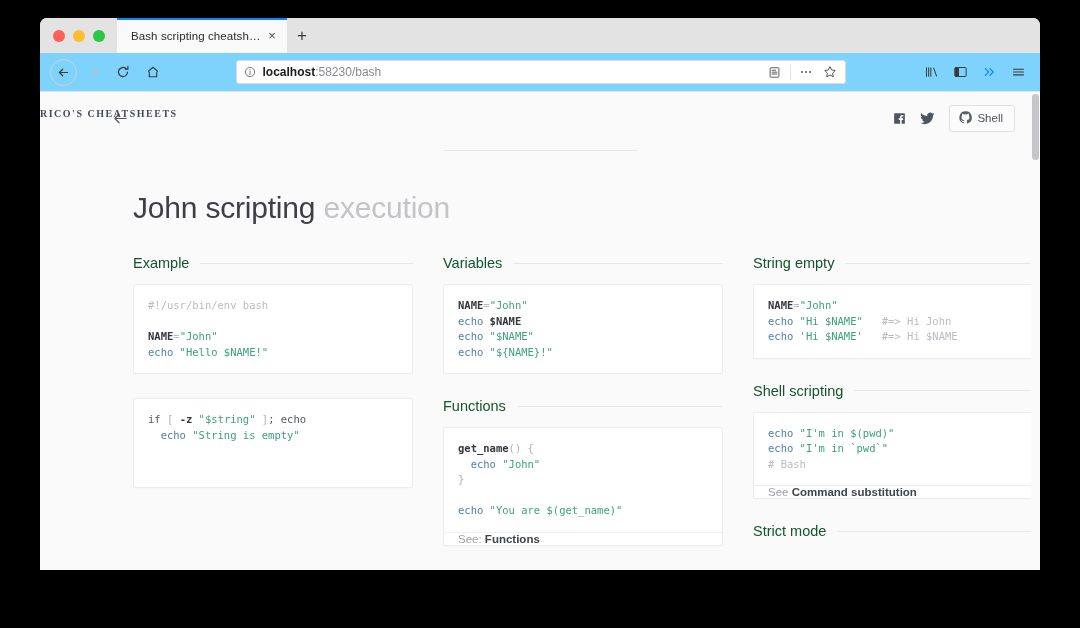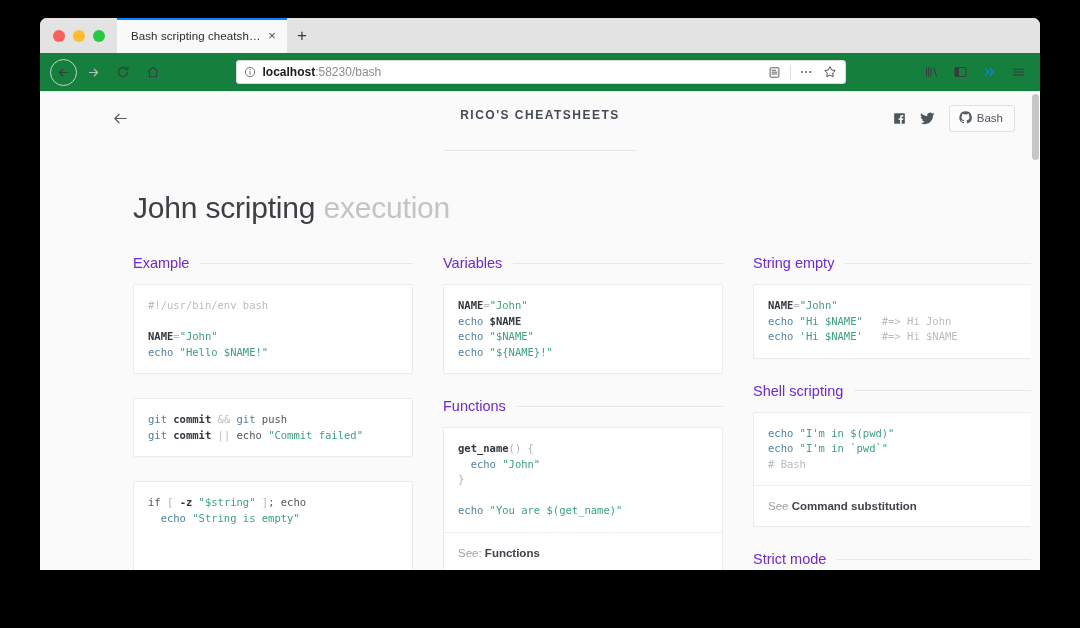--- a/index.html
+++ b/index.html
@@ -57,21 +57,21 @@
     color: #4a4a4f; font-size: 13px; line-height: 1;
   }
   .newtab {
     width: 30px; height: 35px;
     display: flex; align-items: center; justify-content: center;
     color: #3a3a3d; font-size: 17px; font-weight: 300;
   }
 
   
   .navbar {
-    height: 38px; background: #15803d;
+    height: 38px; background: #7dd3fc;
     display: flex; align-items: center;
     padding: 0 8px;
     border-bottom: 1px solid #e4e4e6;
   }
   .navbtn {
     width: 30px; height: 28px;
     display: flex; align-items: center; justify-content: center;
     color: #3b3b3e;
   }
   .navbtn.disabled { color: #b8b8bd; }
@@ -124,23 +124,22 @@
     padding: 0 25px 0 18px;
   }
   .backbtn {
     width: 40px; height: 40px;
     display: flex; align-items: center; justify-content: center;
     color: #56565c; font-size: 19px;
     margin-left: 42px;
   }
   .brand {
     position: absolute; left: 0; right: 0; top: 16px;
-    text-align: center;
-    font-size: 12px; font-weight: 700;
-    letter-spacing: 1.5px; color: #454b57;
+    font-size: 10px; font-weight: 700;
+    letter-spacing: 1.5px; color: #454b57; font-family: Liberation Serif, serif;
   }
   .topicons {
     margin-left: auto;
     display: flex; align-items: center; gap: 14px;
   }
   .soc { color: #50565f; display: flex; align-items: center; }
   .editbtn {
     display: flex; align-items: center; gap: 5px;
     border: 1px solid #dfe0e2;
     border-radius: 3px;
@@ -169,21 +168,21 @@
   }
   .col { width: 280px; flex: 0 0 280px; }
 
   .sec-head {
     display: flex; align-items: center;
     gap: 11px;
     margin-bottom: 13px;
   }
   .sec-title {
     font-size: 14.5px;
-    color: #6d28d9;
+    color: #14532d;
     font-weight: 400;
     white-space: nowrap;
   }
   .sec-line { flex: 1 1 auto; height: 1px; background: #e7e7ea; }
 
   .card {
     background: #fff;
     border: 1px solid #ececee;
     border-radius: 2px;
     margin-bottom: 24px;
@@ -195,21 +194,21 @@
     padding: 13px 14px;
     font-family: "DejaVu Sans Mono", "Liberation Mono", monospace;
     font-size: 10.5px;
     line-height: 15.5px;
     color: #52575e;
     white-space: pre;
     overflow: hidden;
   }
   .card .foot {
     border-top: 1px solid #eeeef0;
-    padding: 14px 14px;
+    padding: 0 14px;
     font-size: 11.5px;
     color: #9ea0a6;
   }
   .card .foot b { color: #3f434a; font-weight: 700; }
 
   
   .k  { color: #4f80a8; }        
   .kb { color: #33383f; font-weight: 700; } 
   .s  { color: #3ca37a; }        
   .c  { color: #b9bcc1; }        
@@ -354,21 +353,21 @@
               <svg width="15" height="13" viewBox="0 0 17 14" fill="#50565f">
                   <path d="M16.4 1.9a6.6 6.6 0 0 1-1.9.52A3.3 3.3 0 0 0 15.95.6a6.6 6.6 0 0 1-2.1.8A3.3 3.3 0 0 0 8.2 4.4 9.36 9.36 0 0 1 1.4.95a3.3 3.3 0 0 0 1.02 4.4 3.27 3.27 0 0 1-1.5-.41v.04a3.3 3.3 0 0 0 2.65 3.23 3.3 3.3 0 0 1-1.49.06 3.3 3.3 0 0 0 3.08 2.29 6.63 6.63 0 0 1-4.88 1.37 9.34 9.34 0 0 0 5.06 1.48c6.07 0 9.4-5.03 9.4-9.4v-.43a6.7 6.7 0 0 0 1.66-1.71z"></path>
                 </svg>
             </span>
             <span class="editbtn">
               <span>
                 <svg width="13" height="13" viewBox="0 0 16 16" fill="#5b6068">
                     <path d="M8 .4a7.6 7.6 0 0 0-2.4 14.8c.38.07.52-.16.52-.36v-1.3c-2.12.46-2.57-1.02-2.57-1.02-.35-.88-.85-1.12-.85-1.12-.69-.47.05-.46.05-.46.77.05 1.17.79 1.17.79.68 1.16 1.78.83 2.21.63.07-.49.27-.83.48-1.02-1.69-.19-3.47-.85-3.47-3.77 0-.83.3-1.51.79-2.05-.08-.2-.34-.98.07-2.04 0 0 .64-.2 2.1.78a7.3 7.3 0 0 1 3.82 0c1.46-.98 2.1-.78 2.1-.78.41 1.06.15 1.84.08 2.04.49.54.78 1.22.78 2.05 0 2.93-1.78 3.58-3.48 3.77.27.24.52.71.52 1.43v2.12c0 .2.14.44.52.36A7.6 7.6 0 0 0 8 .4z"></path>
                   </svg>
               </span>
-              <span>Bash</span>
+              <span>Shell</span>
             </span>
           </div>
         </div>
         <div class="hdr-rule"></div>
 
         <h1 class="title">
           <span>John scripting</span>
           <span class="light">execution</span>
         </h1>
 
@@ -376,24 +375,20 @@
             <div class="col">
               <div class="sec-head">
                 <span class="sec-title">Example</span>
                 <span class="sec-line"></span>
               </div>
               <div class="card">
                 <pre><span class="c">#!/usr/bin/env bash</span>
 <span></span>
 <span class="kb">NAME</span><span class="o">=</span><span class="s">"John"</span>
 <span class="k">echo </span><span class="s">"Hello $NAME!"</span></pre>
-              </div>
-              <div class="card">
-                <pre><span class="k">git </span><span class="kb">commit </span><span class="o">&amp;&amp; </span><span class="k">git </span><span>push</span>
-<span class="k">git </span><span class="kb">commit </span><span class="o">|| </span><span>echo </span><span class="s">"Commit failed"</span></pre>
               </div>
               <div class="card">
                 <pre><span>if </span><span class="p">[ </span><span class="kb">-z </span><span class="s">"$string" </span><span class="p">]</span><span>; echo</span>
 <span class="k">  echo </span><span class="s">"String is empty"</span>
 
 
 </pre>
               </div>
             </div>
             <div class="col">

